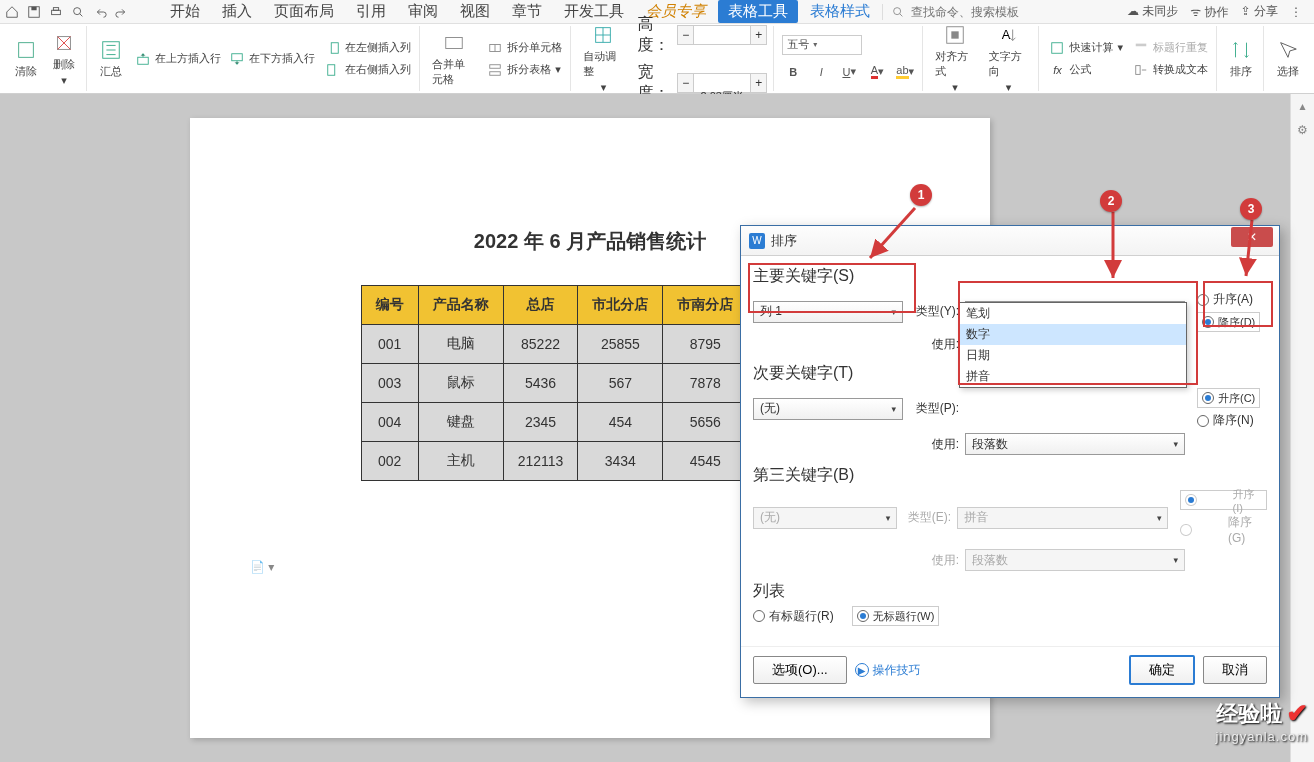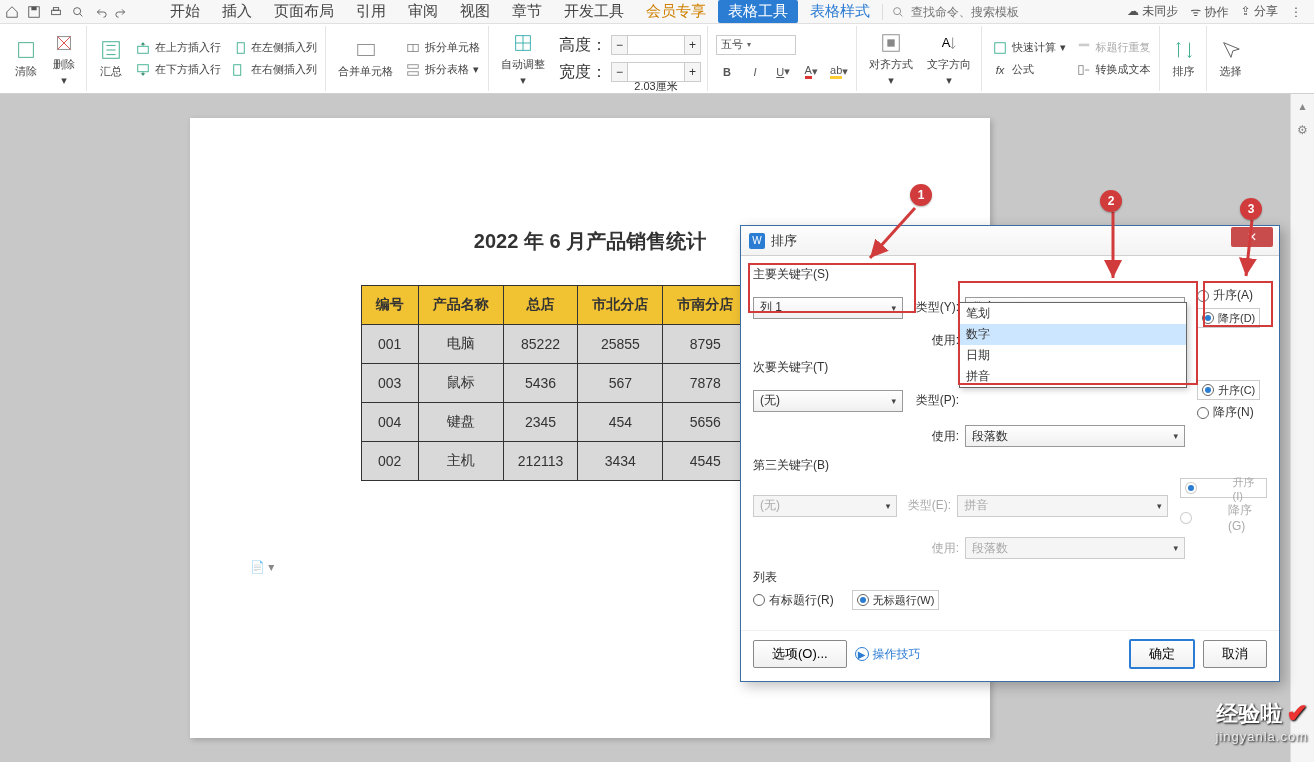--- a/index.html
+++ b/index.html
@@ -5,21 +5,21 @@
 * { box-sizing: border-box; font-family: "Microsoft YaHei", Arial, sans-serif; -webkit-font-smoothing: antialiased; }
 body { margin: 0; width: 1314px; height: 762px; background: #fff; overflow: hidden; position: relative; font-size: 12px; color: #333; }
 
 
 .quickbar { height: 24px; background: #f7f7f7; border-bottom: 1px solid #e0e0e0; display: flex; align-items: center; padding: 0 4px; }
 .qb-left { display: flex; gap: 6px; align-items: center; }
 .qb-icon { width: 16px; height: 16px; display: flex; align-items: center; justify-content: center; color: #555; cursor: pointer; }
 .qb-icon svg { width: 14px; height: 14px; }
 .menutabs { display: flex; gap: 2px; margin-left: 30px; flex: 1; align-items: center; }
 .menutab { padding: 2px 10px; font-size: 15px; color: #444; cursor: pointer; border-radius: 2px; }
-.menutab.vip { color: #d08000; }
+.menutab.vip { color: #d08000; font-style: italic; }
 .menutab.active { background: #2b7cd3; color: #fff; }
 .menutab.tablestyle { color: #2b7cd3; }
 .qb-right { display: flex; gap: 12px; align-items: center; padding-right: 8px; font-size: 12px; color: #555; }
 .qb-search { display: flex; align-items: center; gap: 4px; border-left: 1px solid #ddd; padding-left: 8px; }
 .searchinput { border: none; background: transparent; outline: none; font-size: 12px; width: 120px; color: #888; }
 
 
 .ribbon { height: 70px; background: #fff; border-bottom: 1px solid #d0d0d0; display: flex; align-items: stretch; padding: 2px 4px; gap: 2px; }
 .grp { border-right: 1px solid #e5e5e5; padding: 2px 6px; display: flex; flex-direction: column; justify-content: space-around; }
 .grp.h { flex-direction: row; align-items: center; gap: 6px; }
@@ -62,21 +62,21 @@
 .combo { border: 1px solid #999; height: 22px; background: linear-gradient(#fff,#f0f0f0); display: flex; align-items: center; padding: 0 6px; justify-content: space-between; cursor: pointer; }
 .combo.wide { width: 150px; }
 .combo.mid { width: 220px; }
 .combo .tri { font-size: 9px; color: #444; }
 .combo.disabled { background: #f5f5f5; color: #aaa; border-color: #ccc; }
 .radio { display: flex; align-items: center; gap: 4px; cursor: pointer; }
 .radio .r { width: 12px; height: 12px; border: 1px solid #666; border-radius: 50%; display: flex; align-items: center; justify-content: center; }
 .radio.sel .r::after { content:''; width: 6px; height: 6px; background: #2b7cd3; border-radius: 50%; }
 .radio.dis { color: #aaa; gap: 36px; }
 .radio.dis .r { border-color: #ccc; }
-.group-title { font-size: 12px; margin-bottom: 2px; }
+.group-title { font-size: 16px; margin-bottom: 2px; }
 .groupbox { margin-bottom: 10px; }
 .dropdown-list { position: absolute; border: 1px solid #666; background: #fff; box-shadow: 2px 2px 6px rgba(0,0,0,0.2); z-index: 5; }
 .dropdown-list .opt { padding: 2px 6px; cursor: pointer; }
 .dropdown-list .opt.hl { background: #cde6ff; }
 .dbuttons { display: flex; gap: 8px; padding: 8px 12px 12px; align-items: center; border-top: 1px solid #eee; }
 .dbtn { border: 1px solid #888; background: linear-gradient(#fff,#f0f0f0); padding: 4px 18px; border-radius: 2px; cursor: pointer; font-size: 13px; }
 .dbtn.primary { border: 2px solid #2b7cd3; }
 .link { color: #2b7cd3; display: flex; align-items: center; gap: 4px; cursor: pointer; }
 .rightcol { display: flex; flex-direction: column; gap: 4px; margin-left: 6px; }
 
@@ -184,21 +184,21 @@
   <div class="grp h">
     <div class="big">
         <div class="bicon">
           <svg viewBox="0 0 24 24">
             <rect x="3" y="3" width="18" height="18" fill="none" stroke="#3a8"></rect>
             <path d="M7 7h10M7 12h10M7 17h10" stroke="#3a8"></path>
           </svg>
         </div>
         <span>汇总</span>
       </div>
-    <div style="display:flex;flex-direction:column;gap:4px;">
+    <div style="display:flex;flex-direction:row;gap:4px;">
       <div class="row btn">
           <span class="sicon">
             <svg viewBox="0 0 16 16">
               <rect x="2" y="6" width="12" height="8" fill="none" stroke="#3a8"></rect>
               <path d="M8 2v4M6 4l2-2 2 2" stroke="#3a8"></path>
             </svg>
           </span>
           <span>在上方插入行</span>
         </div>
       <div class="row btn">

